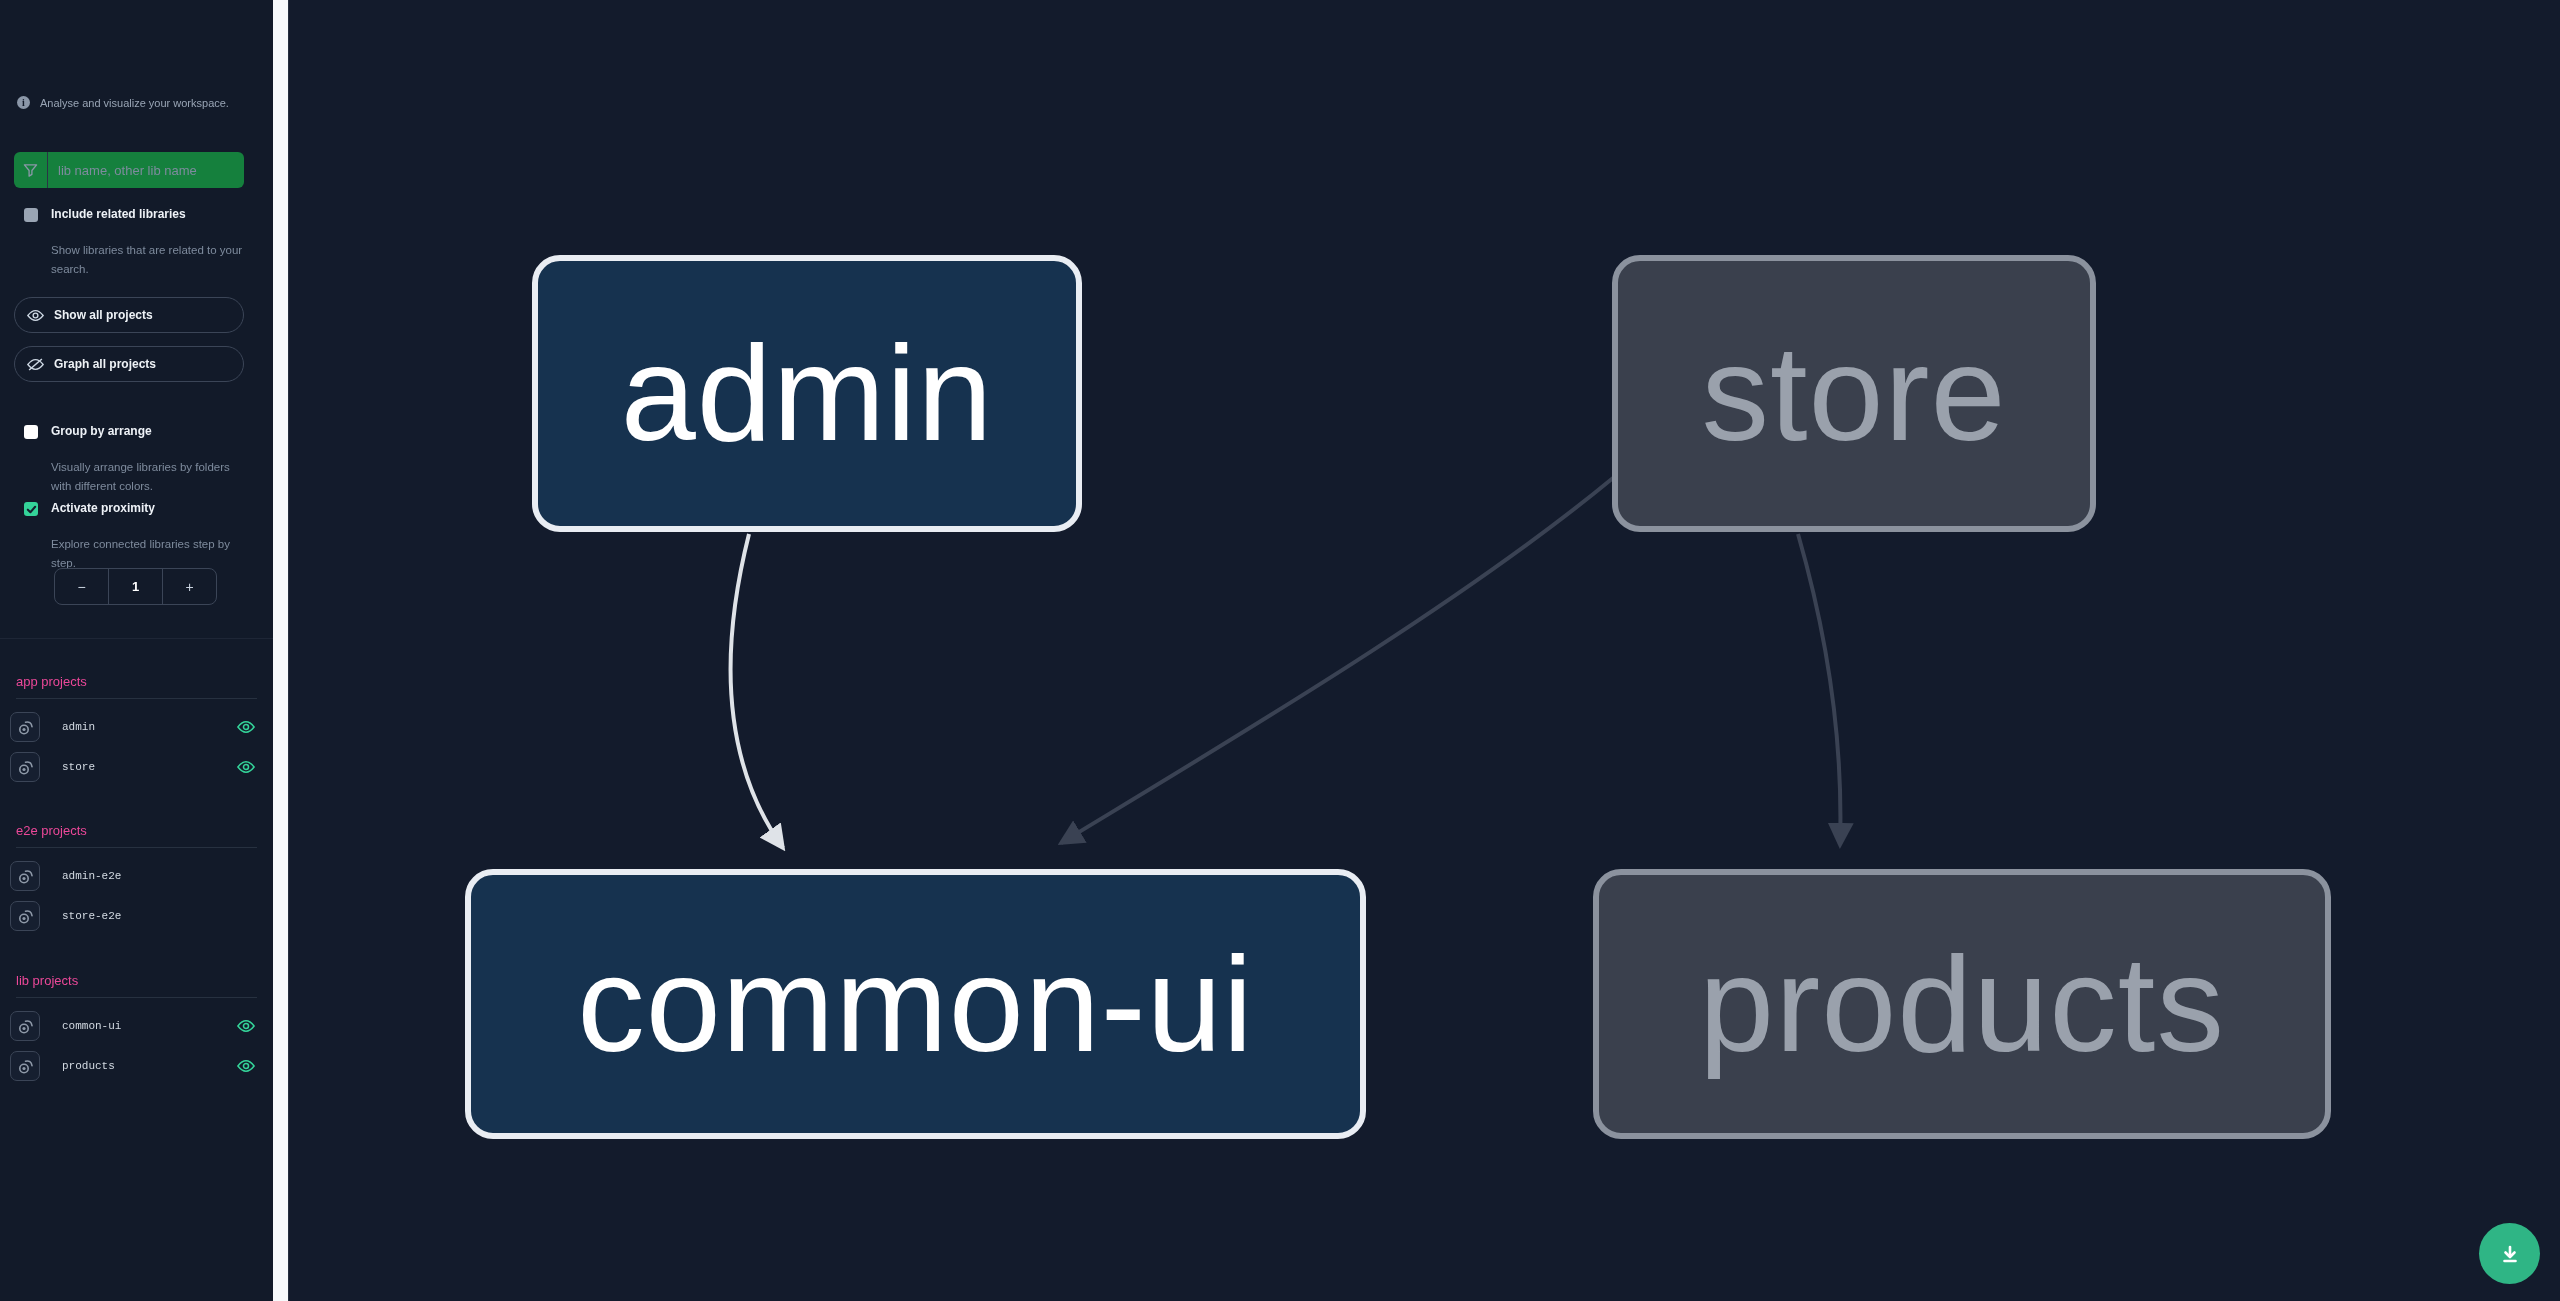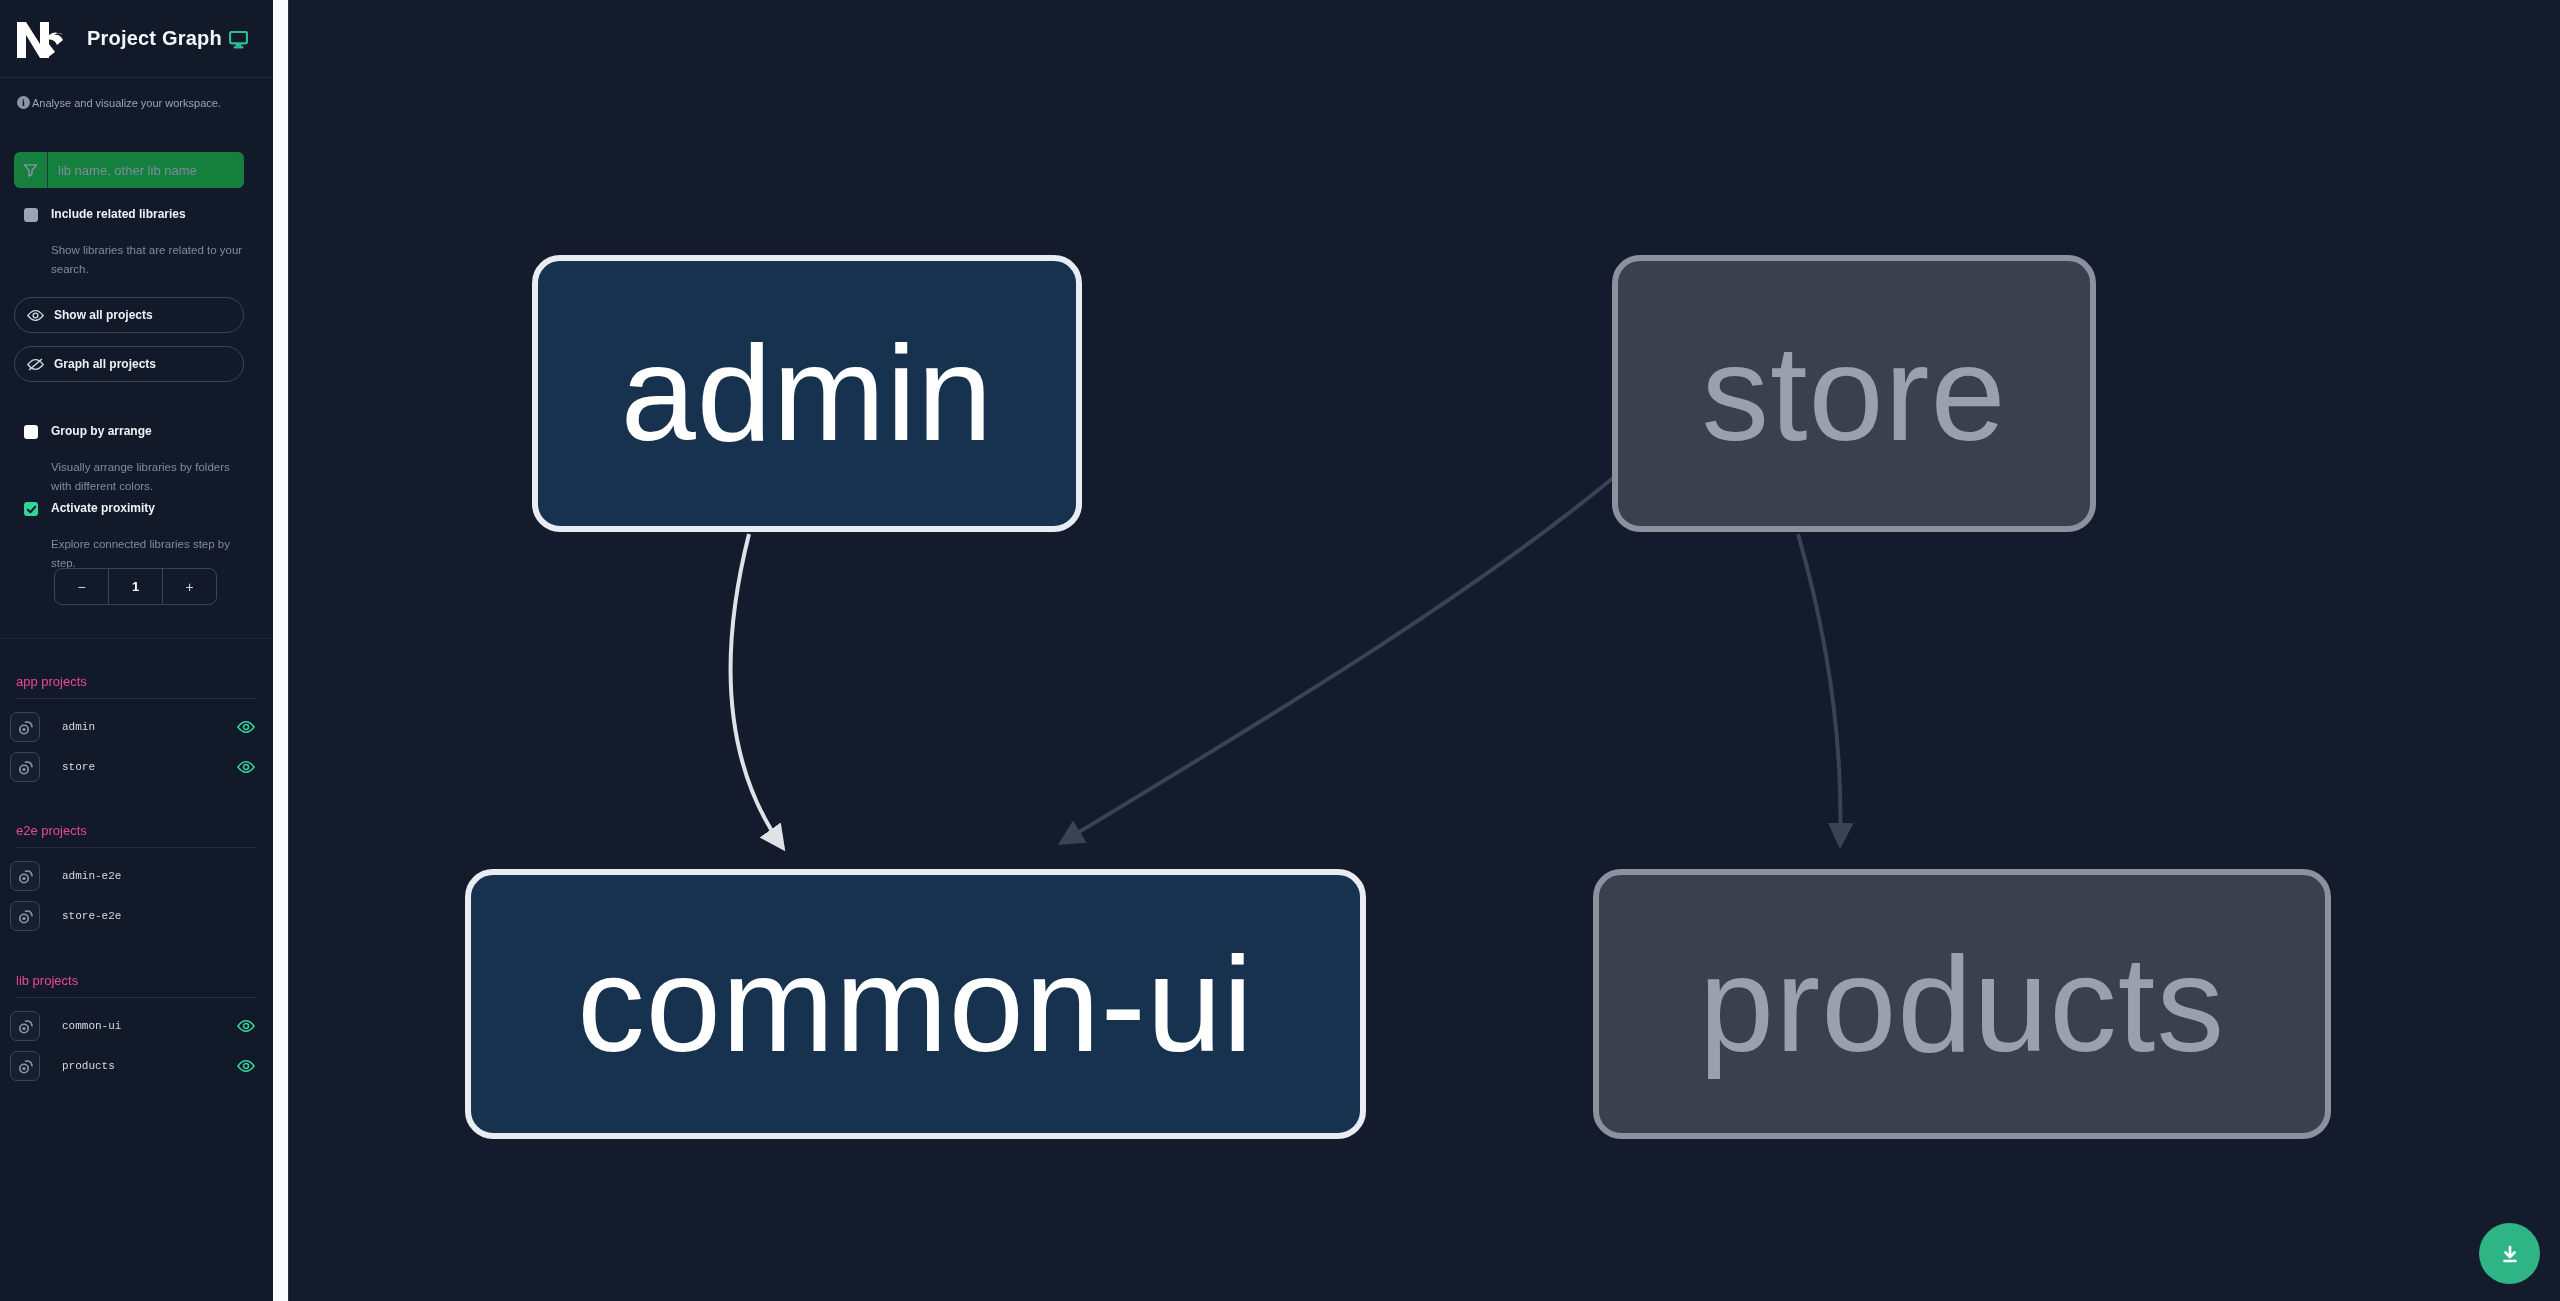--- a/index.html
+++ b/index.html
@@ -30,21 +30,21 @@
   .sb-title { font-size: 20px; font-weight: bold; color: #f4f7fa; margin-left: 22px; letter-spacing: .2px; }
   .monitor-icon { position: absolute; left: 229px; top: 31px; width: 19px; height: 18px; }
 
   .tagline-row { position: absolute; left: 17px; top: 96px; display: flex; align-items: center; }
   .info-icon {
     width: 13px; height: 13px; border-radius: 50%; background: #8b97a8;
     color: #121a29; font-size: 10px; font-weight: bold;
     display: flex; align-items: center; justify-content: center;
     font-family: "Liberation Serif", serif; flex: 0 0 auto;
   }
-  .tagline { margin-left: 2px; font-size: 11px; color: #99a5b5; }
+  .tagline { margin-left: 10px; font-size: 11px; color: #99a5b5; }
 
   .filter-box {
     position: absolute; left: 14px; top: 152px; width: 230px; height: 36px;
     background: #15803d; border-radius: 6px; display: flex; align-items: stretch;
   }
   .filter-icon-cell {
     width: 38px; border-right: 1px solid #2a3445;
     display: flex; align-items: center; justify-content: center;
   }
   .filter-input {
@@ -123,33 +123,20 @@
     position: absolute; left: 2190px; top: 1223px; width: 61px; height: 61px;
     border-radius: 50%; background: #2fb585; border: 0; cursor: pointer;
     display: flex; align-items: center; justify-content: center;
   }
 </style>
 </head>
 <body>
 
 <div class="sidebar">
 
-  <div class="sb-header">
-    <svg class="nx-logo" viewBox="0 0 50 42">
-      <path fill="#ffffff" d="M2 40 V4 h9 l14 22 V4 h9 v36 h-9 L11 17 v23 z"></path>
-      <path fill="#ffffff" d="M30 22 q7 -12 18 -5 q-4 -4 -9 0 q6 -1 9 5 l-6 5 q-3 -7 -12 -5 z"></path>
-      <path fill="#ffffff" d="M34 26 l6 8 -8 6 z"></path>
-    </svg>
-    <div class="sb-title">Project Graph</div>
-    <svg class="monitor-icon" viewBox="0 0 20 19">
-      <rect x="1" y="1" width="18" height="12" rx="2" fill="none" stroke="#2ebd92" stroke-width="2.4"></rect>
-      <rect x="7" y="13" width="6" height="3" fill="#2ebd92"></rect>
-      <rect x="5" y="16" width="10" height="2.4" fill="#2ebd92"></rect>
-    </svg>
-  </div>
 
   <div class="tagline-row">
     <div class="info-icon">i</div>
     <div class="tagline">Analyse and visualize your workspace.</div>
   </div>
 
   <div class="filter-box">
     <div class="filter-icon-cell">
       <svg width="15" height="15" viewBox="0 0 16 16">
         <path d="M1.5 2 h13 L9.5 8 v4.2 l-3 1.8 V8 z" fill="none" stroke="#8b97a8" stroke-width="1.4" stroke-linejoin="round"></path>

